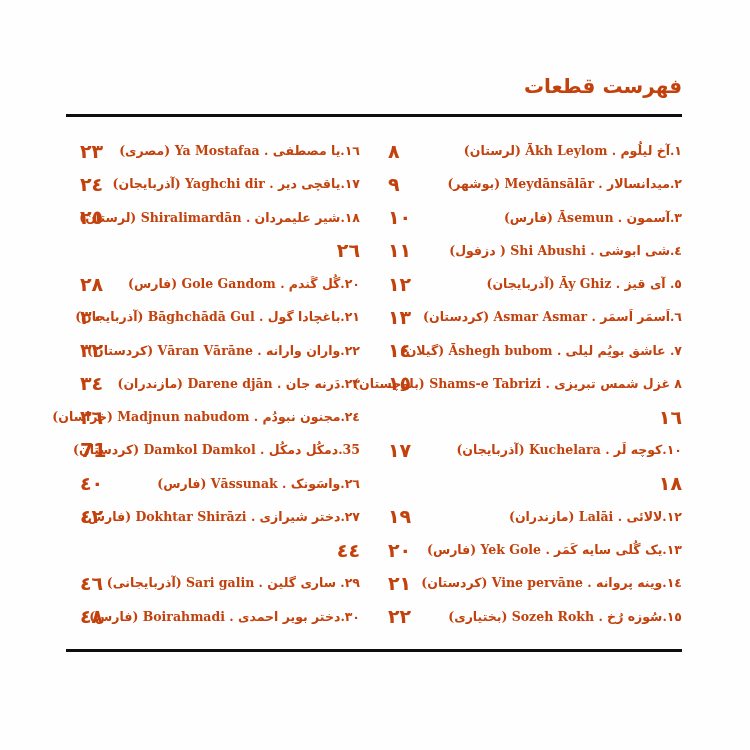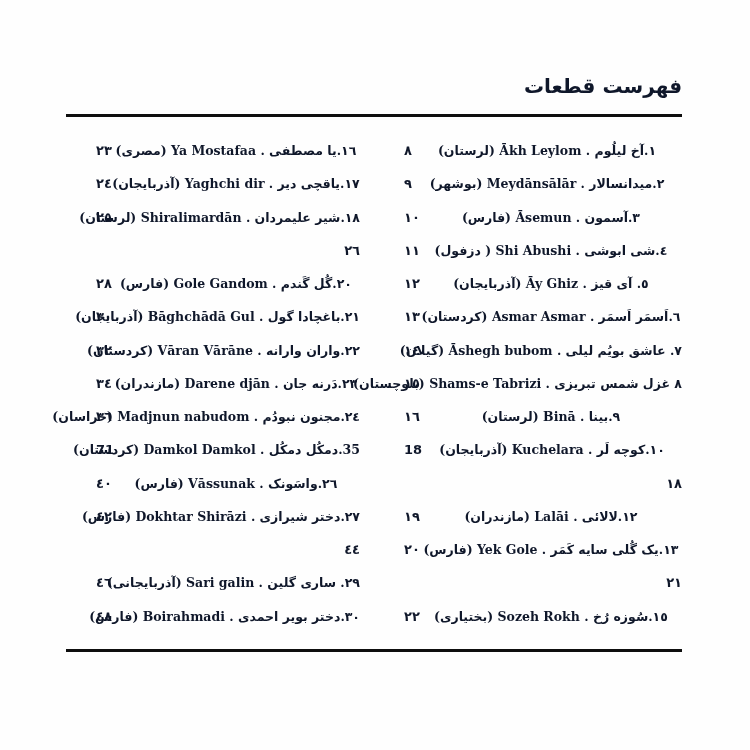--- a/index.html
+++ b/index.html
@@ -1,18 +1,18 @@
 <!DOCTYPE html>
 <html lang="fa"><head>
 <meta charset="utf-8">
 <style>
   html,body{margin:0;padding:0;background:#ffffff;}
   .sheet{
     position:relative;width:750px;height:750px;background:#fefefe;
-    font-family:"DejaVu Sans",sans-serif;color:#0f172a;overflow:hidden;
+    font-family:"DejaVu Sans",sans-serif;color:#c2410c;overflow:hidden;
   }
   .page-title{
     position:absolute;top:74px;right:68px;
     font-size:20px;font-weight:bold;direction:rtl;
     font-family:"DejaVu Sans",sans-serif;letter-spacing:0;
   }
   .rule{position:absolute;left:66px;width:616px;height:3px;background:#0e0e0e;}
   .rule-top{top:114px;}
   .rule-bottom{top:649px;}
   .columns{
@@ -20,28 +20,28 @@
     display:flex;direction:rtl;gap:26px;
   }
   .col{display:flex;flex-direction:column;}
   .col-right{width:296px;}
   .col-left{width:282px;}
   .row{
     height:33.25px;display:flex;direction:rtl;
     justify-content:space-between;align-items:center;white-space:nowrap;
   }
   .entry{
-    direction:rtl;unicode-bidi:plaintext;text-align:center;
+    direction:rtl;unicode-bidi:plaintext;text-align:right;
     font-size:12.5px;font-weight:bold;
     font-family:"DejaVu Serif","DejaVu Sans",sans-serif;
     flex:1 1 auto;min-width:0;
   }
   .page-num{
-    flex:0 0 auto;margin-left:18px;
-    font-size:13px;font-weight:bold;
+    flex:0 0 auto;margin-left:2px;
+    font-size:19px;font-weight:bold;
     font-family:"DejaVu Sans",sans-serif;
   }
 </style>
 </head>
 <body>
 
 <div class="sheet">
   <div class="page-title">فهرست قطعات</div>
   <div class="rule rule-top"></div>
   <div class="columns">
@@ -72,39 +72,39 @@
         </div>
         <div class="row">
           <span class="entry" lang="fa">٧. عاشق بویُم لیلی . Āshegh bubom (گیلان)</span>
           <span class="page-num">١٤</span>
         </div>
         <div class="row">
           <span class="entry" lang="fa">٨ غزل شمس تبریزی . Shams-e Tabrizi (بلوچستان)</span>
           <span class="page-num">١٥</span>
         </div>
         <div class="row">
-          <span class="entry" lang="fa">٩.بینا . Binā (لرستان)</span>
           <span class="page-num">١٦</span>
         </div>
         <div class="row">
           <span class="entry" lang="fa">١٠.کوچه لَر . Kuchelara (آذربایجان)</span>
-          <span class="page-num">18</span>
+          <span class="page-num">١٧</span>
         </div>
         <div class="row">
           <span class="page-num">١٨</span>
         </div>
         <div class="row">
           <span class="entry" lang="fa">١٢.لالائی . Lalāi (مازندران)</span>
           <span class="page-num">١٩</span>
         </div>
         <div class="row">
           <span class="entry" lang="fa">١٣.یک گُلی سایه کَمَر . Yek Gole (فارس)</span>
           <span class="page-num">٢٠</span>
         </div>
         <div class="row">
+          <span class="entry" lang="fa">١٤.وینه پروانه . Vine pervāne (کردستان)</span>
           <span class="page-num">٢١</span>
         </div>
         <div class="row">
           <span class="entry" lang="fa">١٥.سُوزه رُخ . Sozeh Rokh (بختیاری)</span>
           <span class="page-num">٢٢</span>
         </div>
       </div>
     <div class="col col-left">
         <div class="row">
           <span class="entry" lang="fa">١٦.یا مصطفی . Ya Mostafaa (مصری)</span>

